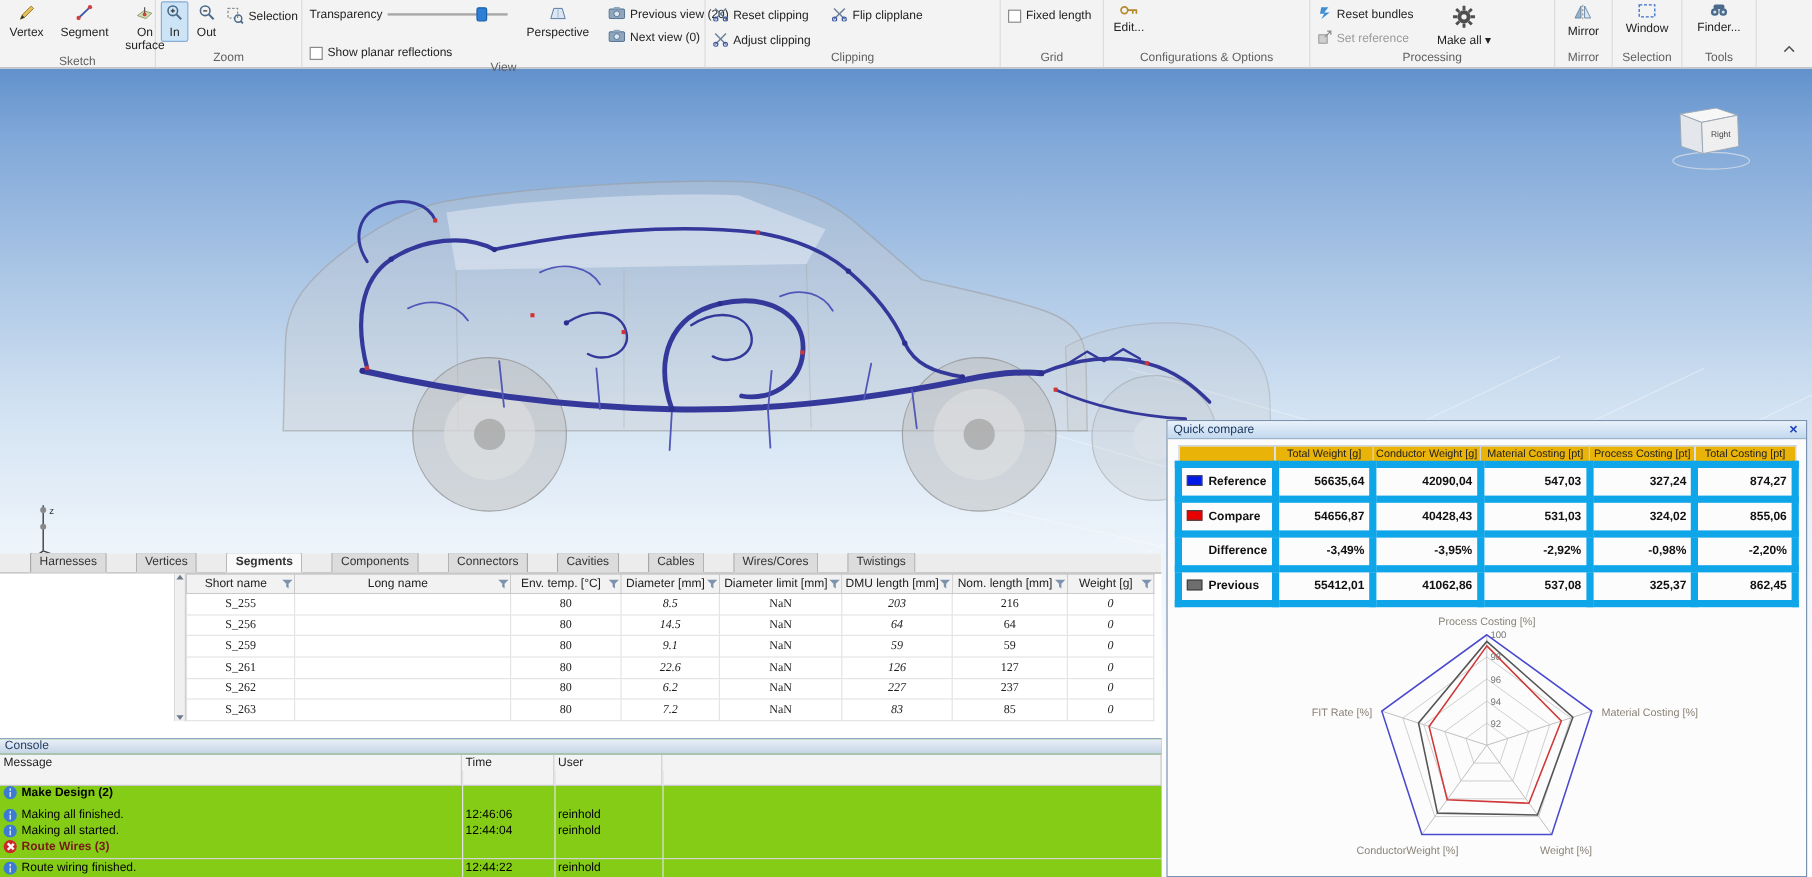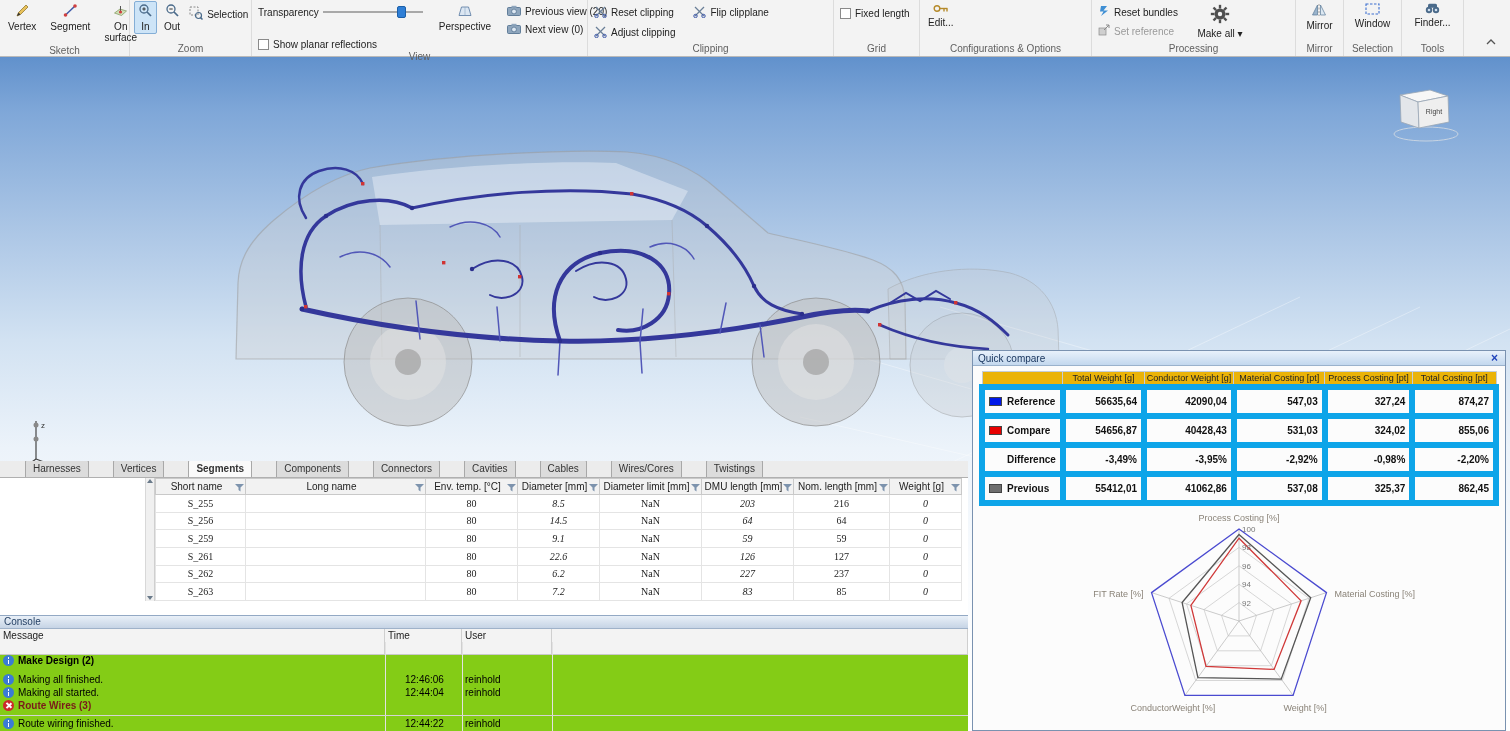--- a/index.html
+++ b/index.html
@@ -45,21 +45,21 @@
 .grid th{background:#f2f2f2;border:1px solid #c9c9c9;font-weight:normal;height:16px;padding:0 10px 0 2px;position:relative;color:#222;white-space:nowrap;overflow:hidden;}
 .grid td{border:1px solid #e4e4e4;height:14px;text-align:center;color:#222;white-space:nowrap;overflow:hidden;font-family:Liberation Serif, serif;}
 .funnel{position:absolute;right:1px;top:4px;}
 td.it{font-style:italic;}
 
 
 .c-head{display:flex;height:26px;background:#f3f3f3;border-bottom:1px solid #c9c9c9;font-size:10px;color:#222;}
 .c-head>div{border-right:1px solid #cfcfcf;padding:1px 3px;}
 .c-row{display:flex;height:13px;font-size:10px;align-items:flex-start;position:relative;z-index:2;}
 .c-msg{width:385px;padding-left:3px;display:flex;gap:4px;align-items:center;overflow:hidden;}
-.c-time{width:77px;padding-left:20px;}
+.c-time{width:77px;padding-left:3px;}
 .c-user{width:90px;padding-left:3px;}
 .c-group{font-weight:bold;}
 .c-group-err{font-weight:bold;color:#7a1a1a;}
 .cv{position:absolute;width:1px;background:#e2e2e2;top:27px;bottom:0;z-index:1;}
 .c-sep{position:absolute;left:0;right:0;top:100px;height:1px;background:#d4d4d4;z-index:3;}
 .icon-info{position:relative;width:11px;height:11px;border-radius:50%;background:#3b7bd4;flex:0 0 auto;}
 .icon-info::before{content:"";position:absolute;left:4.7px;top:2px;width:1.8px;height:1.8px;background:#fff;}
 .icon-info::after{content:"";position:absolute;left:4.7px;top:4.6px;width:1.8px;height:4.2px;background:#fff;}
 .icon-err{position:relative;width:11px;height:11px;border-radius:50%;background:#cc2a2a;flex:0 0 auto;}
 .icon-err::before,.icon-err::after{content:"";position:absolute;left:4.8px;top:2px;width:1.6px;height:7px;background:#fff;}

